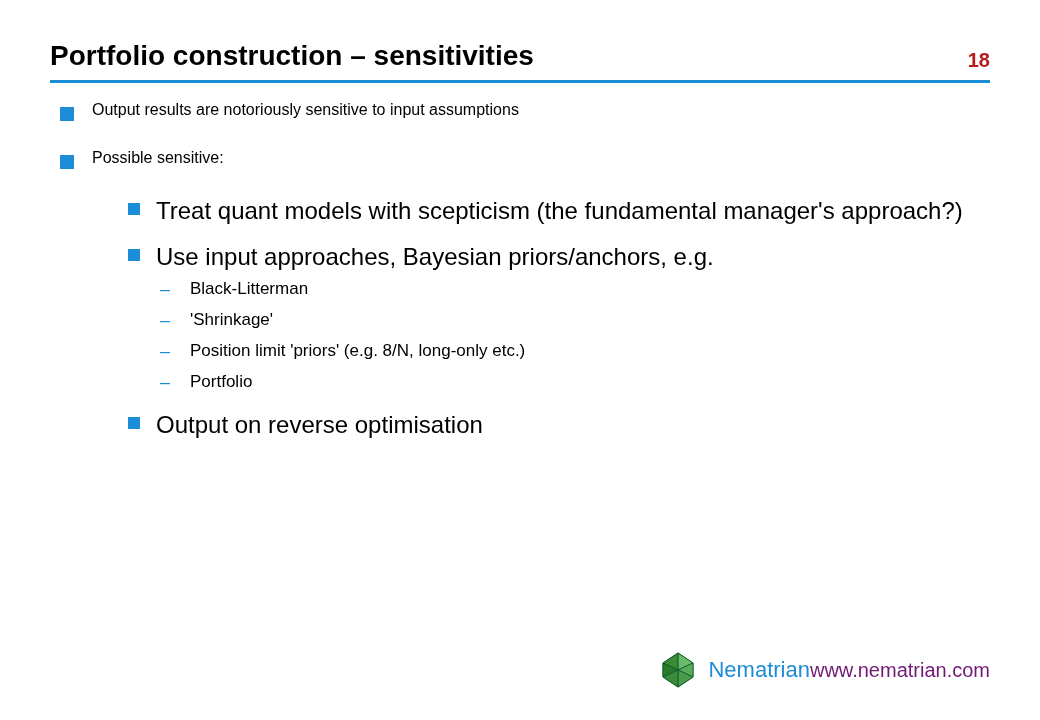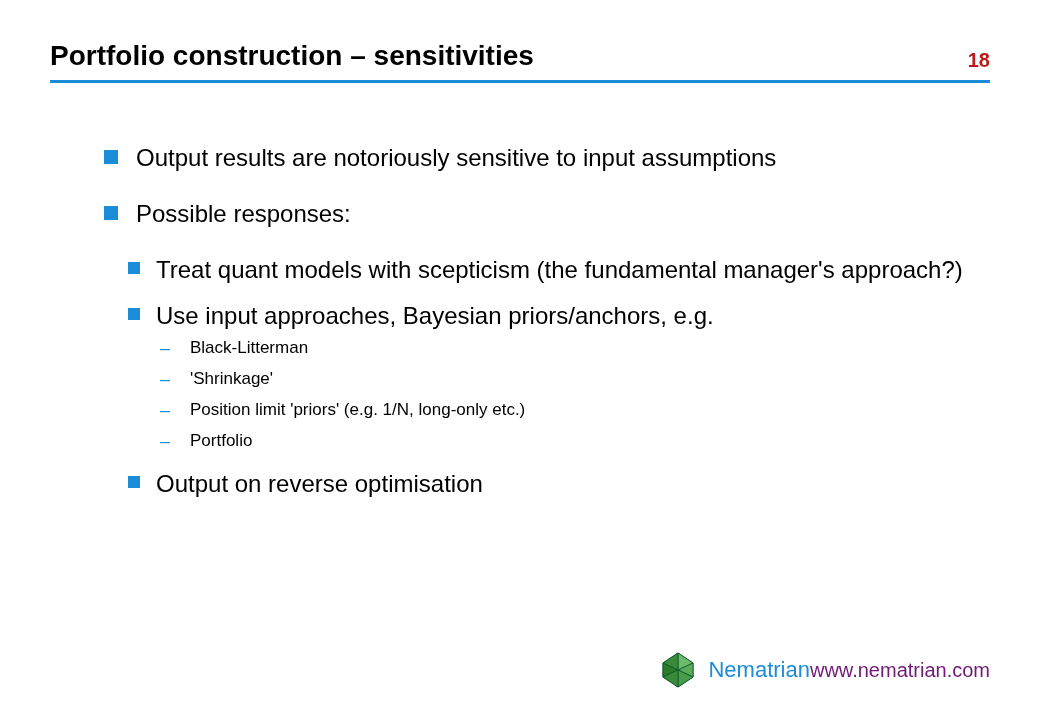--- a/index.html
+++ b/index.html
@@ -21,44 +21,43 @@
       padding: 40px 50px 30px 50px;
       display: flex;
       flex-direction: column;
     }
     .header {
       display: flex;
       justify-content: space-between;
       align-items: flex-end;
       border-bottom: 3px solid #1a8cd8;
       padding-bottom: 8px;
-      margin-bottom: 61px;
+      margin-bottom: 18px;
       gap: 36px;
     }
     .title {
       font-size: 28px;
       font-weight: bold;
       color: #000;
     }
     .page-number {
       font-size: 20px;
       font-weight: bold;
       color: #b91c1c;
     }
     .content {
       flex: 1;
       padding-left: 10px;
     }
     .bullet-l1 {
       display: flex;
       align-items: flex-start;
       margin-bottom: 28px;
-      font-size: 24px;
+      font-size: 16px;
       color: #000;
-      margin-left: 44px;
     }
     .bullet-l1 .marker {
       width: 14px;
       height: 14px;
       background: #1a8cd8;
       margin-right: 18px;
       margin-top: 6px;
       flex-shrink: 0;
     }
     .bullet-l2 {
@@ -132,21 +131,21 @@
 
   <div class="content">
 
     <div class="bullet-l1">
       <span class="marker"></span>
       <span>Output results are notoriously sensitive to input assumptions</span>
     </div>
 
     <div class="bullet-l1">
       <span class="marker"></span>
-      <span>Possible responses:</span>
+      <span>Possible sensitive:</span>
     </div>
 
     <div class="bullet-l2">
       <span class="marker"></span>
       <span>Treat quant models with scepticism (the fundamental manager's approach?)</span>
     </div>
 
     <div class="bullet-l2">
       <span class="marker"></span>
       <span>Use input approaches, Bayesian priors/anchors, e.g.</span>
@@ -156,21 +155,21 @@
       <div class="bullet-l3">
         <span class="marker">–</span>
         <span>Black-Litterman</span>
       </div>
       <div class="bullet-l3">
         <span class="marker">–</span>
         <span>'Shrinkage'</span>
       </div>
       <div class="bullet-l3">
         <span class="marker">–</span>
-        <span>Position limit 'priors' (e.g. 1/N, long-only etc.)</span>
+        <span>Position limit 'priors' (e.g. 8/N, long-only etc.)</span>
       </div>
       <div class="bullet-l3">
         <span class="marker">–</span>
         <span>Portfolio</span>
       </div>
     </div>
 
     <div class="bullet-l2">
       <span class="marker"></span>
       <span>Output on reverse optimisation</span>

